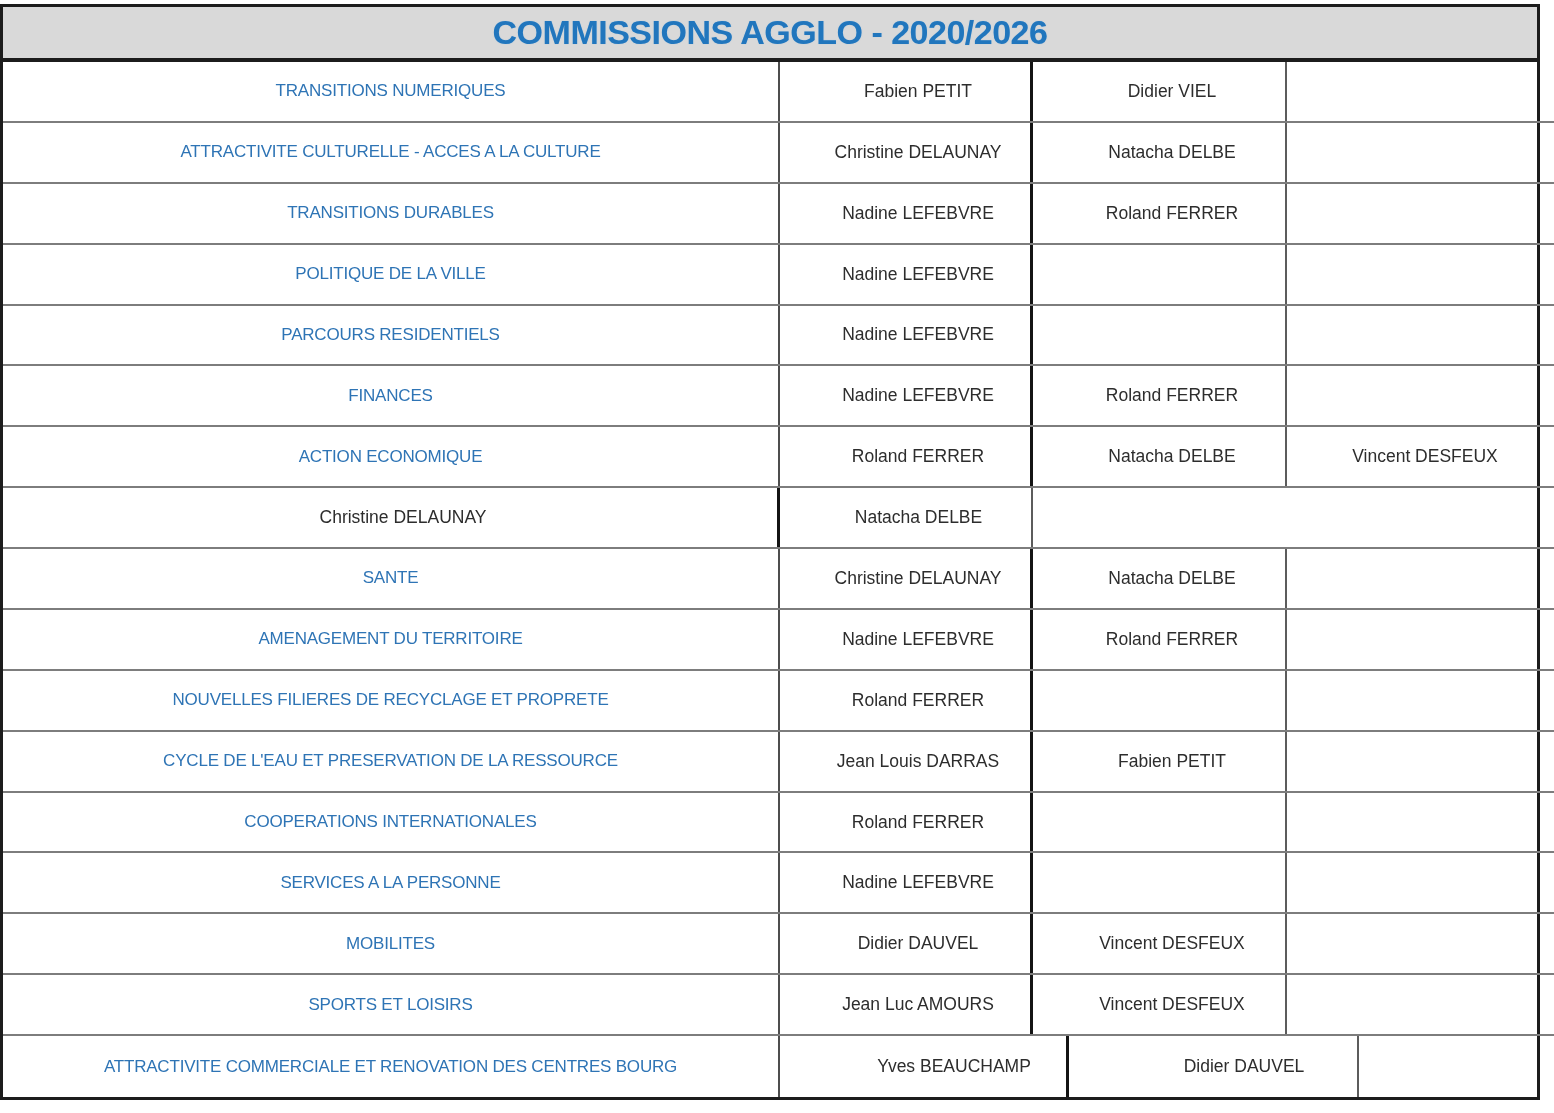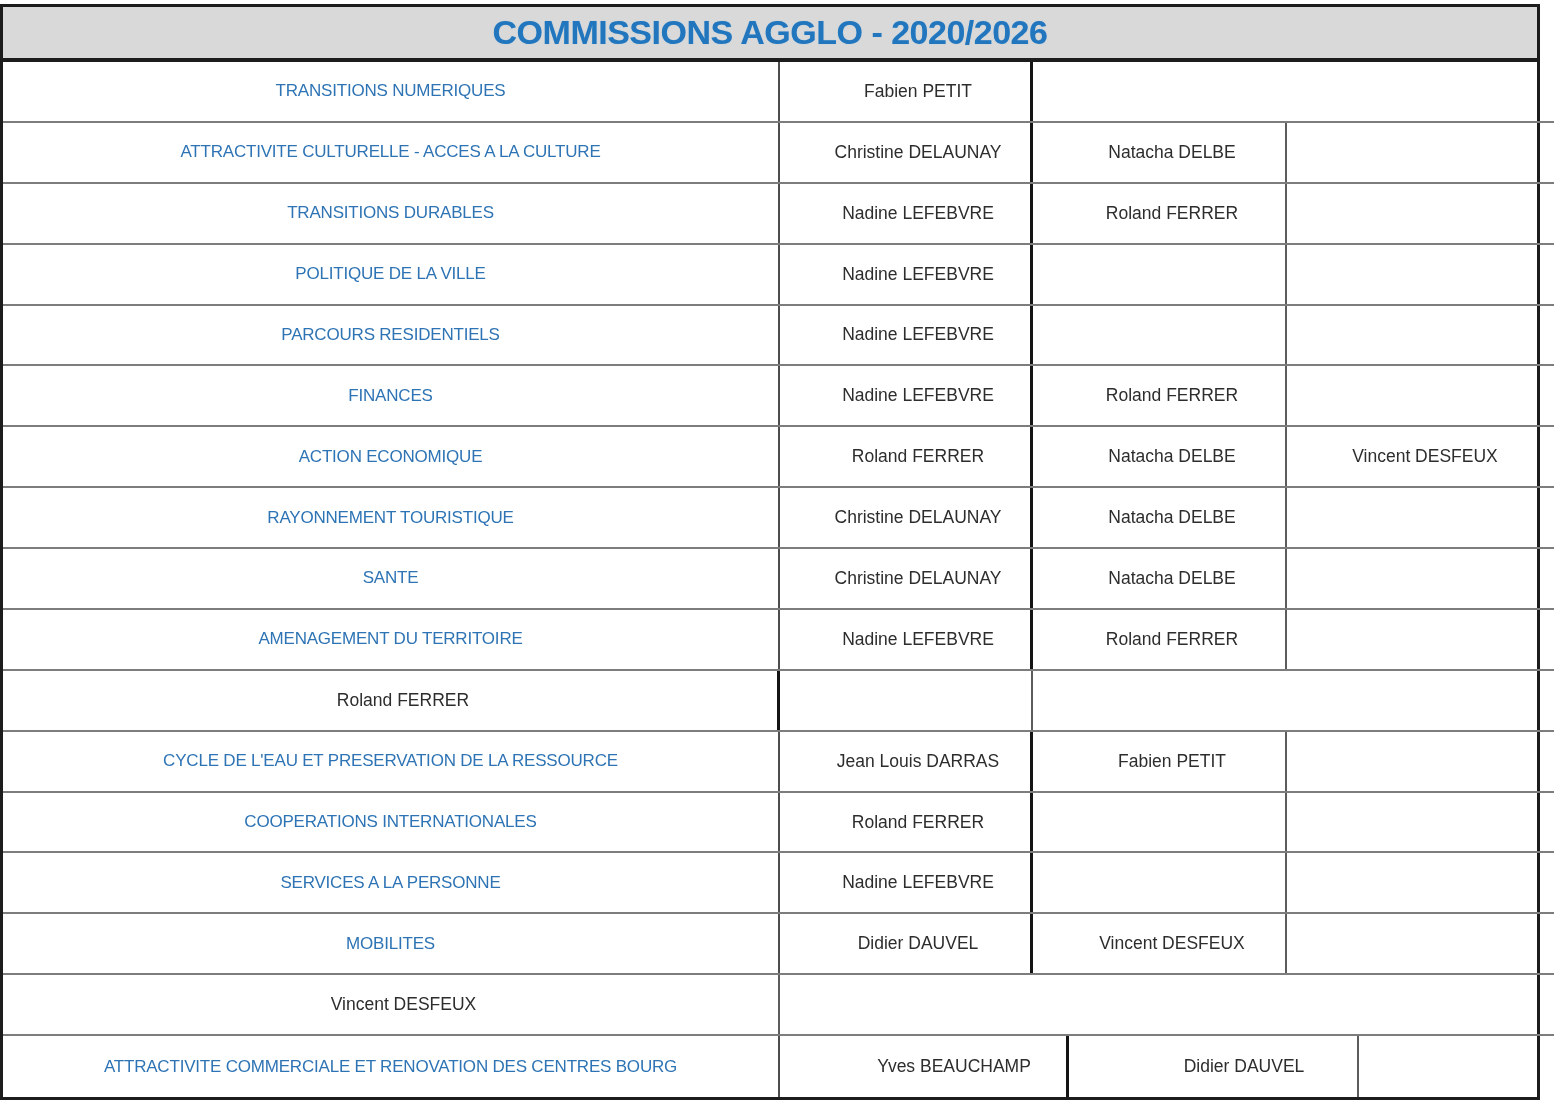--- a/index.html
+++ b/index.html
@@ -87,20 +87,21 @@
 <body>
 
 <div class="table-wrap">
   <div class="title-bar">
     <span>COMMISSIONS AGGLO - 2020/2026</span>
   </div>
   <div class="table-body">
   <div class="row">
     <div class="cell c1 commission">TRANSITIONS NUMERIQUES</div>
     <div class="cell c2 member">Fabien PETIT</div>
+    <div class="cell c3 member">Didier VIEL</div>
     <div class="cell c4 member"></div>
   </div>
 
   <div class="row">
     <div class="cell c1 commission">ATTRACTIVITE CULTURELLE - ACCES A LA CULTURE</div>
     <div class="cell c2 member">Christine DELAUNAY</div>
     <div class="cell c3 member">Natacha DELBE</div>
     <div class="cell c4 member"></div>
   </div>
 
@@ -133,41 +134,41 @@
   </div>
 
   <div class="row">
     <div class="cell c1 commission">ACTION ECONOMIQUE</div>
     <div class="cell c2 member">Roland FERRER</div>
     <div class="cell c3 member">Natacha DELBE</div>
     <div class="cell c4 member">Vincent DESFEUX</div>
   </div>
 
   <div class="row">
-    <div class="cell c1 commission">RAYONNEMENT TOURISTIQUE</div>
     <div class="cell c2 member">Christine DELAUNAY</div>
     <div class="cell c3 member">Natacha DELBE</div>
     <div class="cell c4 member"></div>
   </div>
 
   <div class="row">
     <div class="cell c1 commission">SANTE</div>
     <div class="cell c2 member">Christine DELAUNAY</div>
     <div class="cell c3 member">Natacha DELBE</div>
     <div class="cell c4 member"></div>
   </div>
 
   <div class="row">
     <div class="cell c1 commission">AMENAGEMENT DU TERRITOIRE</div>
     <div class="cell c2 member">Nadine LEFEBVRE</div>
     <div class="cell c3 member">Roland FERRER</div>
     <div class="cell c4 member"></div>
   </div>
 
   <div class="row">
+    <div class="cell c1 commission">NOUVELLES FILIERES DE RECYCLAGE ET PROPRETE</div>
     <div class="cell c2 member">Roland FERRER</div>
     <div class="cell c3 member"></div>
     <div class="cell c4 member"></div>
   </div>
 
   <div class="row">
     <div class="cell c1 commission">CYCLE DE L'EAU ET PRESERVATION DE LA RESSOURCE</div>
     <div class="cell c2 member">Jean Louis DARRAS</div>
     <div class="cell c3 member">Fabien PETIT</div>
     <div class="cell c4 member"></div>
@@ -188,20 +189,22 @@
   </div>
 
   <div class="row">
     <div class="cell c1 commission">MOBILITES</div>
     <div class="cell c2 member">Didier DAUVEL</div>
     <div class="cell c3 member">Vincent DESFEUX</div>
     <div class="cell c4 member"></div>
   </div>
 
   <div class="row">
+    <div class="cell c1 commission">SPORTS ET LOISIRS</div>
+    <div class="cell c2 member">Jean Luc AMOURS</div>
     <div class="cell c3 member">Vincent DESFEUX</div>
     <div class="cell c4 member"></div>
   </div>
 
   <div class="row">
     <div class="cell c1 commission">ATTRACTIVITE COMMERCIALE ET RENOVATION DES CENTRES BOURG</div>
     <div class="cell c2 member">Yves BEAUCHAMP</div>
     <div class="cell c3 member">Didier DAUVEL</div>
     <div class="cell c4 member"></div>
   </div>

